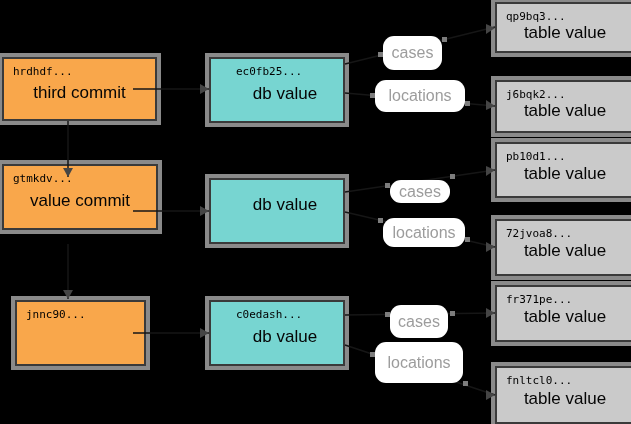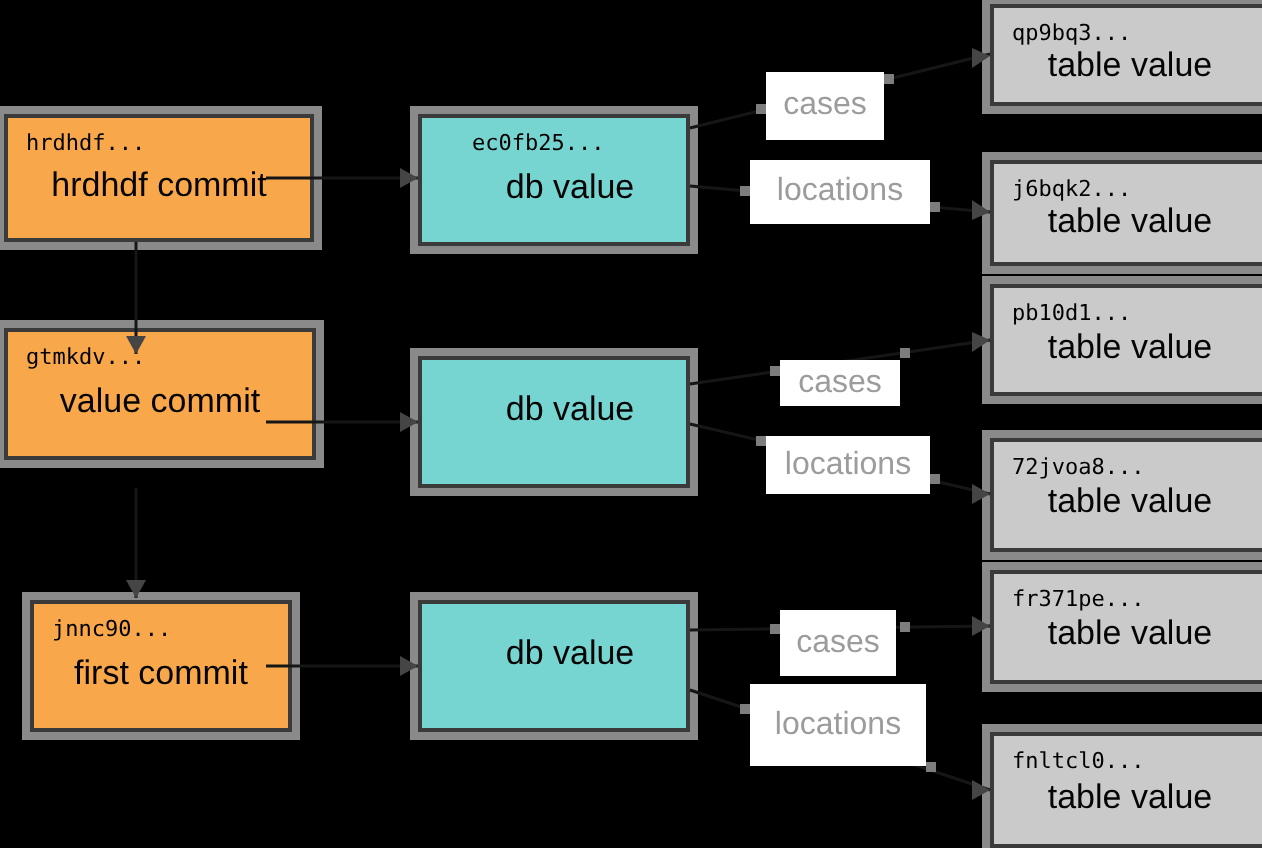--- a/index.html
+++ b/index.html
@@ -20,53 +20,53 @@
   .node .label{
     flex:1;display:flex;align-items:center;justify-content:center;
     font-size:17px;color:#050505;padding-bottom:12px;white-space:nowrap;
   }
   .commit{background:var(--commit,#f9a74b);}
   .db{background:var(--db,#77d5d1);padding-left:16px;}
   .table{background:var(--table,#cacaca);}
   .elabel{
     position:absolute;background:#ffffff;z-index:6;
     display:flex;align-items:center;justify-content:center;
-    font-size:16px;color:var(--label_text,#9c9c9c);white-space:nowrap;
+    font-size:16px;color:var(--label_text,#9c9c9c);white-space:nowrap;border-radius:11px;
   }
   svg.edges{position:absolute;left:0;top:0;z-index:5;pointer-events:none;}
   svg.edges line{stroke:#161616;stroke-width:1.5;}
   svg.edges .ah{fill:#454545;}
   svg.edges .sq{fill:#7d7d7d;}
 </style>
 </head>
 <body>
 
 <div class="stage">
 
   <div class="node commit" style="left:2px;top:57px;width:155px;height:64px">
     <div class="hash">hrdhdf...</div>
-    <div class="label">hrdhdf commit</div>
+    <div class="label">third commit</div>
   </div>
   <div class="node commit" style="left:2px;top:164px;width:156px;height:66px">
     <div class="hash">gtmkdv...</div>
     <div class="label">value commit</div>
   </div>
   <div class="node commit" style="left:15px;top:300px;width:131px;height:66px">
     <div class="hash">jnnc90...</div>
-    <div class="label">first commit</div>
   </div>
 
   <div class="node db" style="left:209px;top:57px;width:136px;height:66px">
     <div class="hash">ec0fb25...</div>
     <div class="label">db value</div>
   </div>
   <div class="node db" style="left:209px;top:178px;width:136px;height:66px">
     <div class="label">db value</div>
   </div>
   <div class="node db" style="left:209px;top:300px;width:136px;height:66px">
+    <div class="hash">c0edash...</div>
     <div class="label">db value</div>
   </div>
 
   <div class="node table" style="left:495px;top:2px;width:140px;height:51px">
     <div class="hash">qp9bq3...</div>
     <div class="label">table value</div>
   </div>
   <div class="node table" style="left:495px;top:80px;width:140px;height:53px">
     <div class="hash">j6bqk2...</div>
     <div class="label">table value</div>

